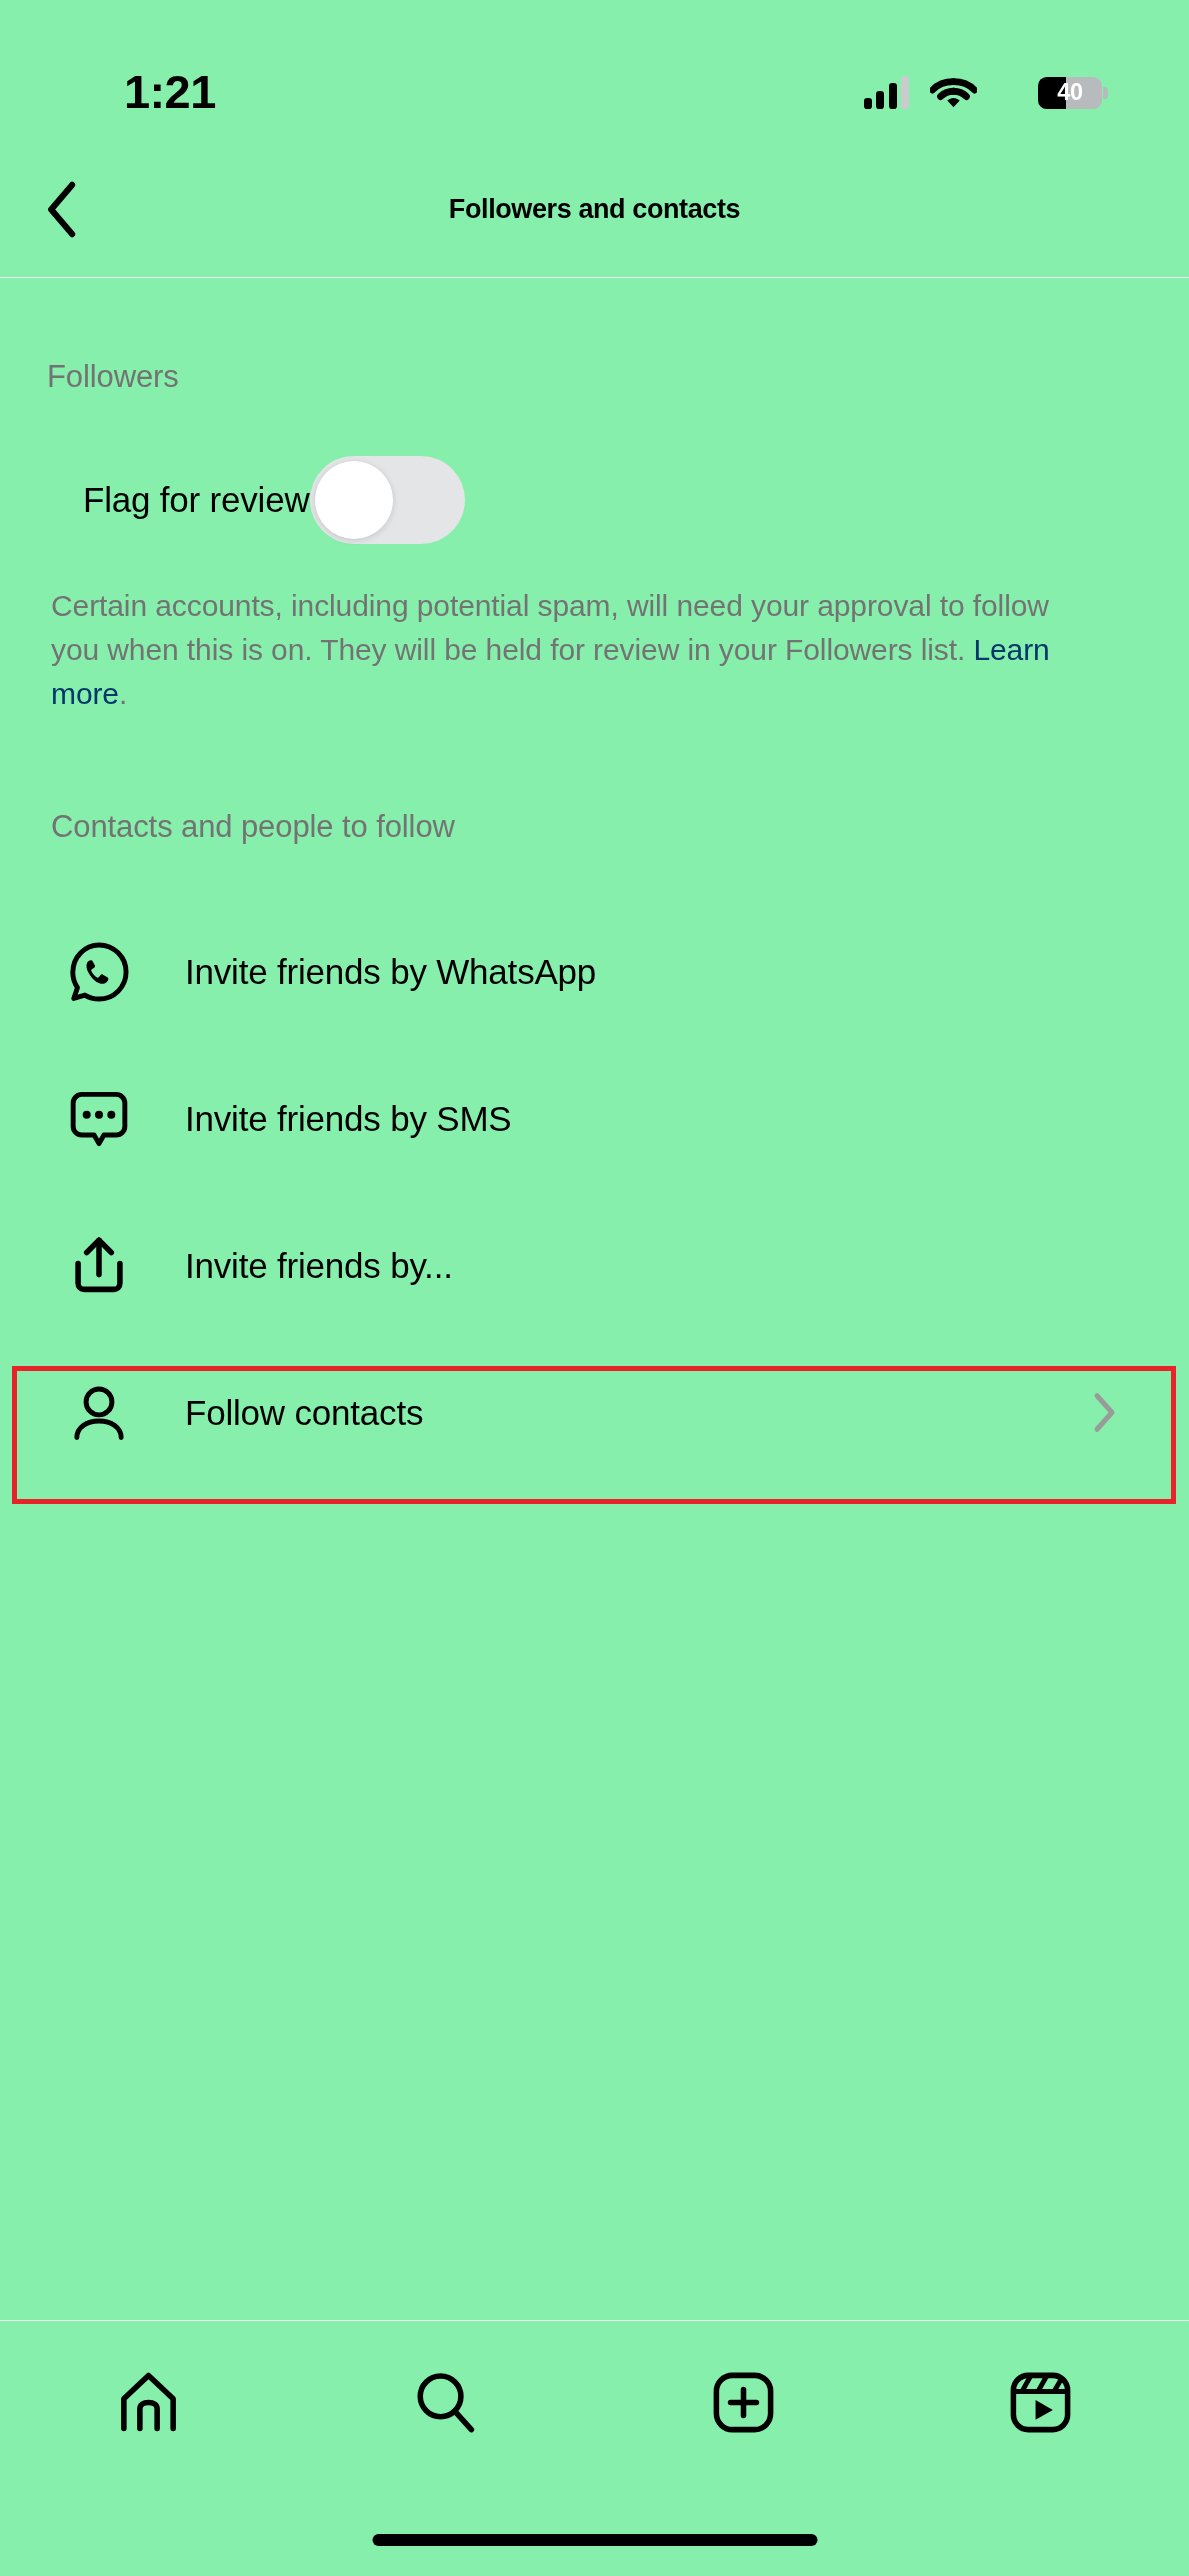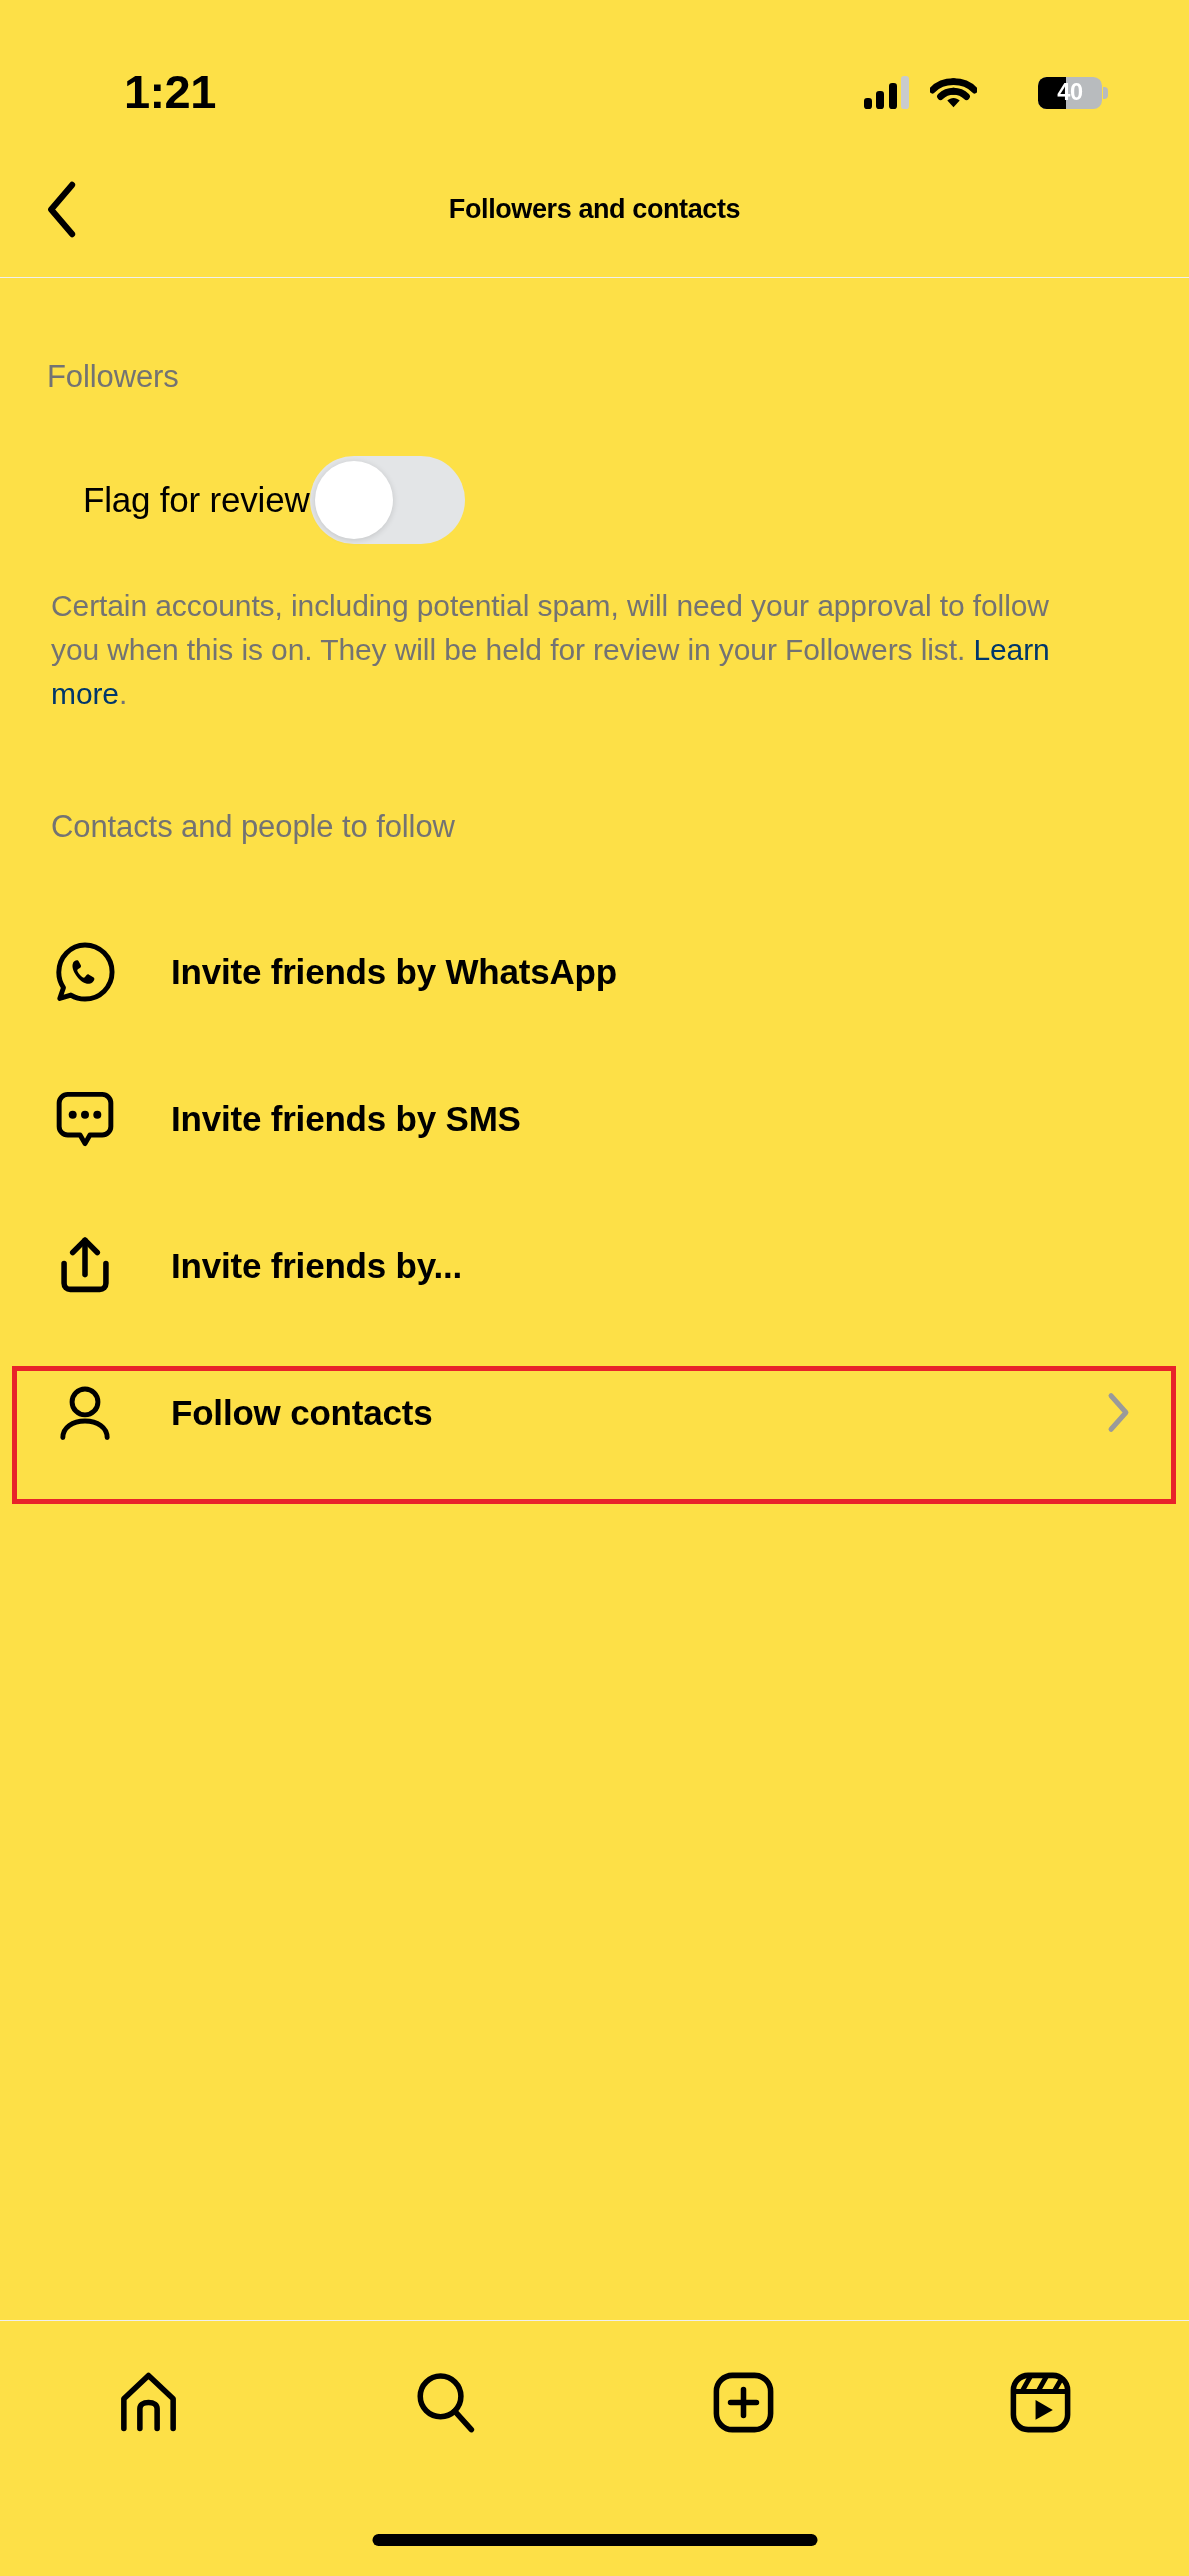--- a/index.html
+++ b/index.html
@@ -11,21 +11,21 @@
 
   body {
     font-family: "Liberation Sans", "DejaVu Sans", sans-serif;
     -webkit-font-smoothing: antialiased;
   }
 
   .phone {
     position: relative;
     width: 1189px;
     height: 2576px;
-    background: #fde047;
+    background: #86efac;
     overflow: hidden;
   }
 
   
   .status-bar {
     position: absolute;
     top: 0; left: 0;
     width: 1189px;
     height: 142px;
     display: flex;
@@ -213,23 +213,22 @@
 
   .section-contacts-label { margin-top: 94px; }
 
   .menu-list { margin-top: 53px; }
 
   .menu-row {
     position: relative;
     display: flex;
     align-items: center;
     height: 147px;
-    padding: 0 49px;
-    cursor: pointer;
-    font-weight: bold;
+    padding: 0 63px;
+    cursor: pointer;
   }
 
   .menu-icon {
     width: 72px;
     height: 72px;
     flex: none;
     display: flex;
     align-items: center;
     justify-content: center;
   }

